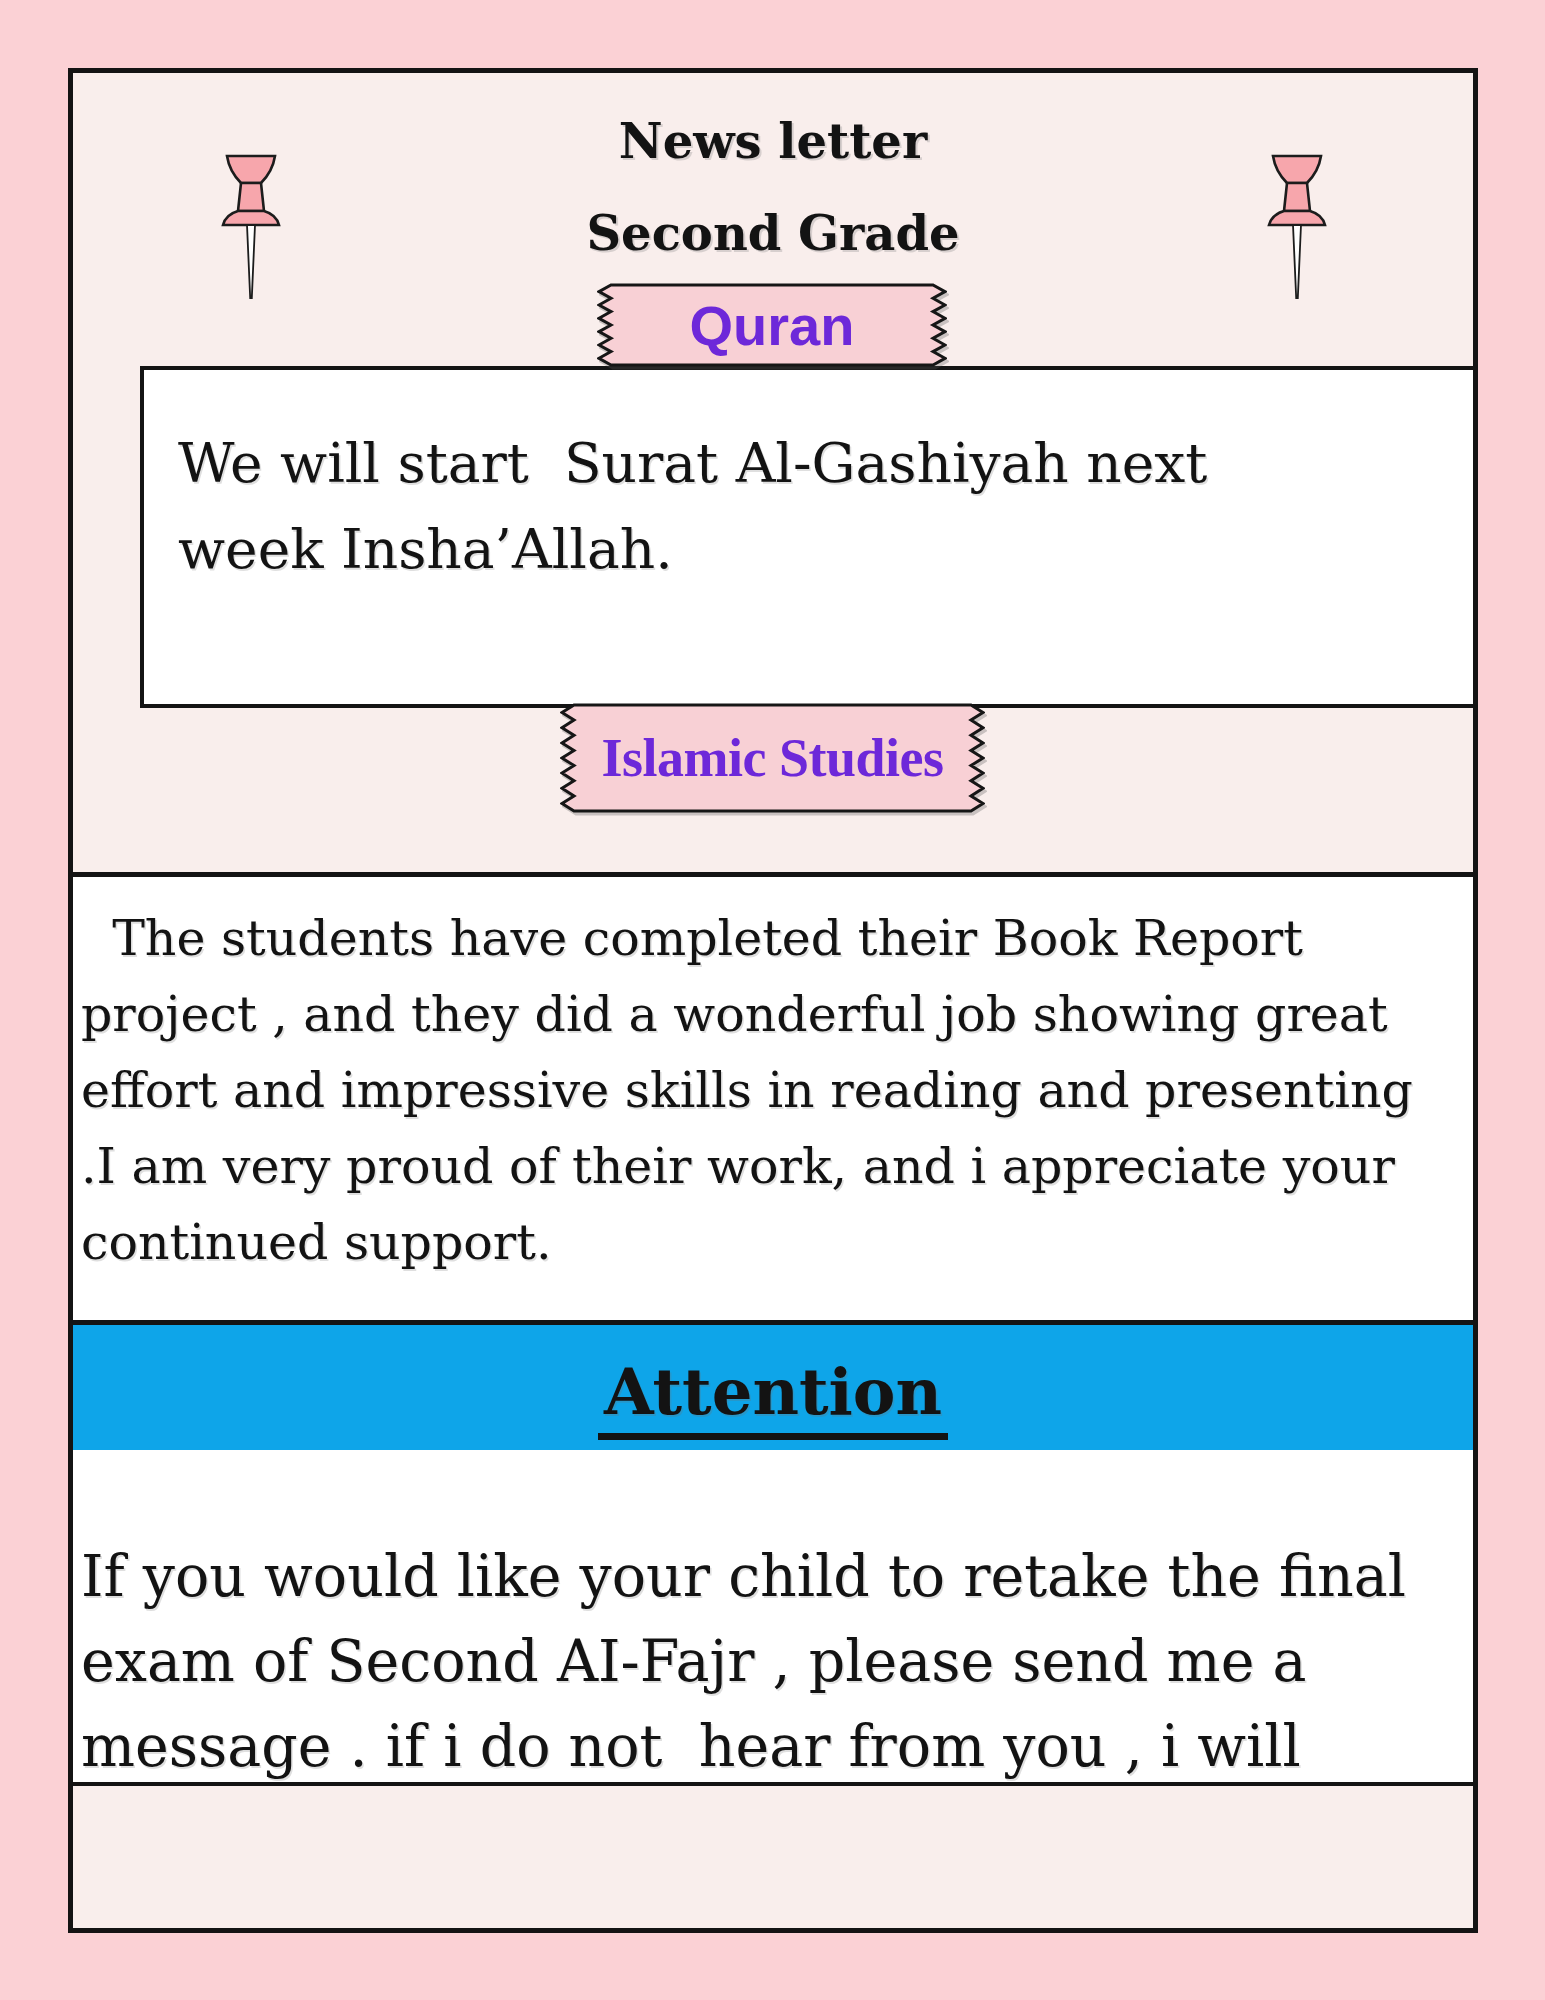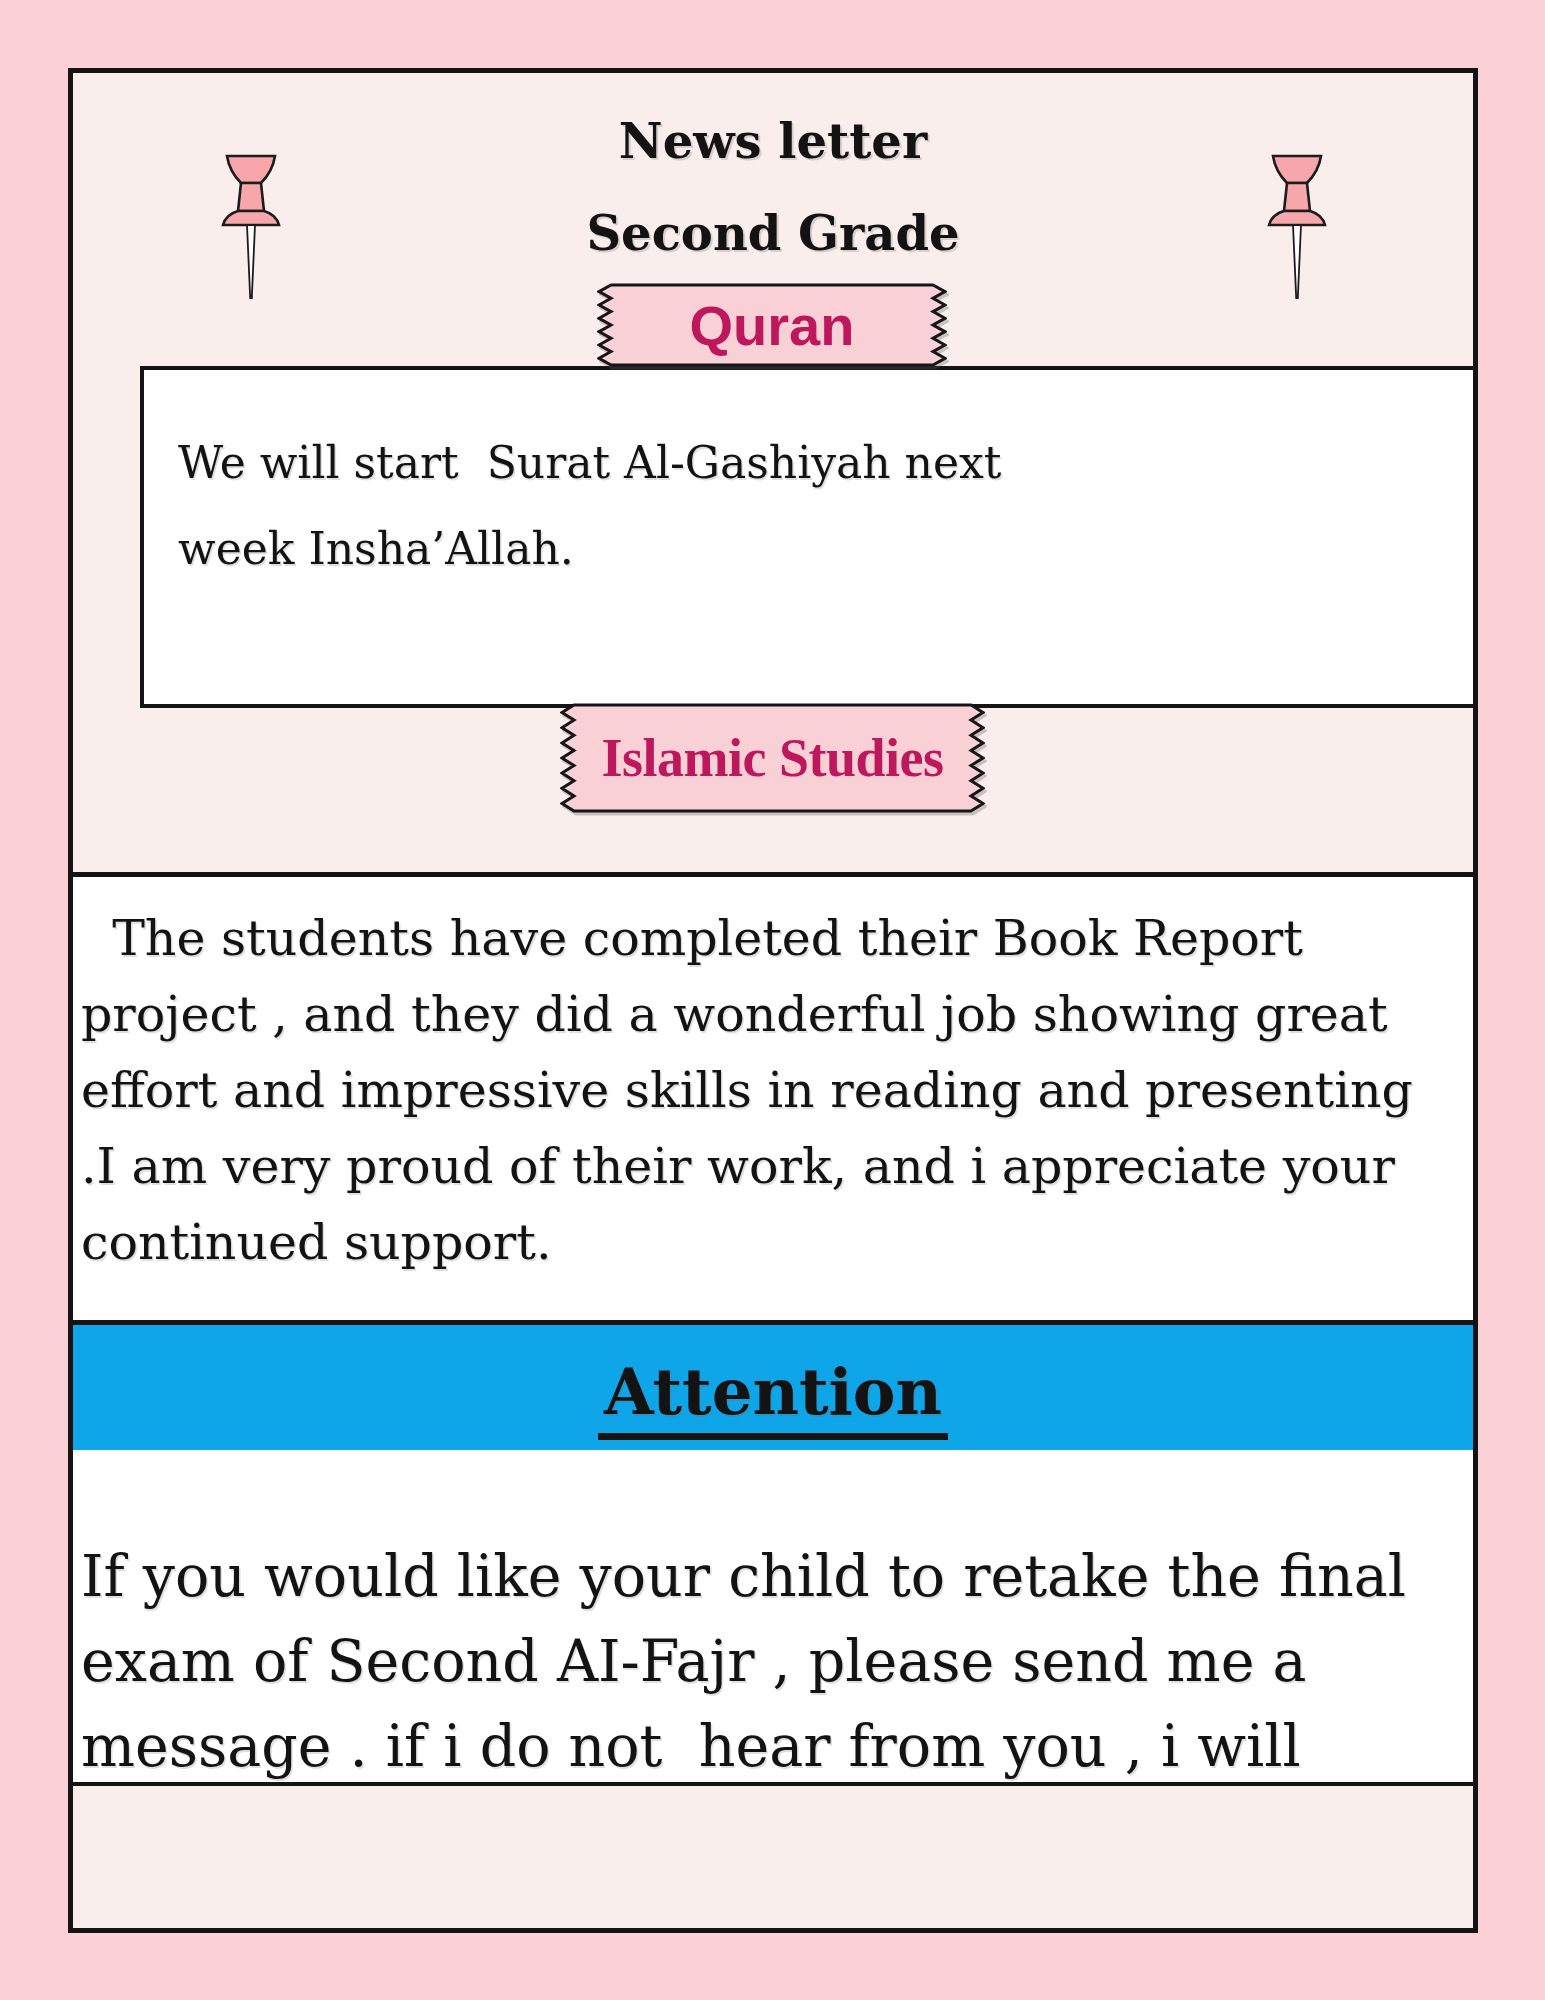--- a/index.html
+++ b/index.html
@@ -25,33 +25,33 @@
   .pin-left{left:147px;top:80px;}
   .pin-right{left:1193px;top:80px;}
   .tape{
     position:absolute;display:flex;align-items:center;justify-content:center;
     filter:drop-shadow(2px 3px 0 rgba(90,90,90,0.30));
   }
   .tape svg{position:absolute;left:0;top:0;}
   .tape-label{
     position:relative;z-index:2;
     font-family:"Liberation Sans", sans-serif;font-weight:700;
-    color:#be185d;
+    color:#6d28d9;
   }
   .tape-quran{left:524px;top:210px;width:350px;height:84px;z-index:4;}
   .tape-quran .tape-label{font-size:56px;}
   .tape-islamic{left:487px;top:630px;width:425px;height:110px;z-index:4;}
   .tape-islamic .tape-label{font-size:54px;letter-spacing:-0.5px;font-family:Liberation Serif, serif;}
   .quran-box{
     position:absolute;left:67px;top:293px;width:1333px;height:342px;
     background:#ffffff;border:4px solid #141414;border-right:none;
     box-sizing:border-box;z-index:2;
   }
   .quran-text{
-    padding:50px 20px 0 34px;font-size:44px;line-height:86px;
+    padding:50px 20px 0 34px;font-size:55px;line-height:86px;
     text-shadow:1.5px 1.5px 0 rgba(110,110,110,0.22);
   }
   .section-paragraph{
     position:absolute;left:0;top:799px;width:1400px;height:448px;
     background:#ffffff;border-top:5px solid #141414;box-sizing:border-box;
   }
   .paragraph-text{
     padding:24px 12px 0 8px;font-size:49px;line-height:76px;
     text-shadow:1.5px 1.5px 0 rgba(110,110,110,0.22);
   }

